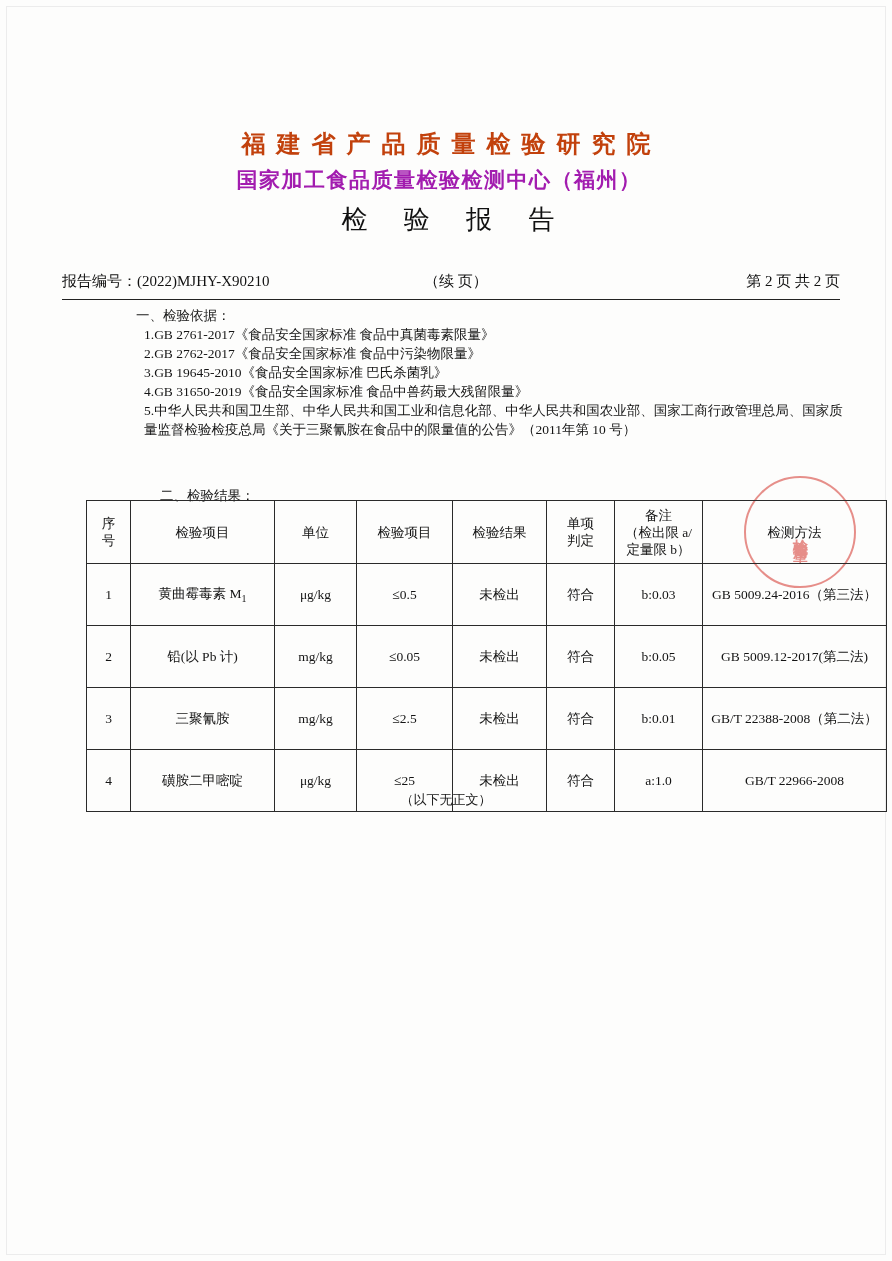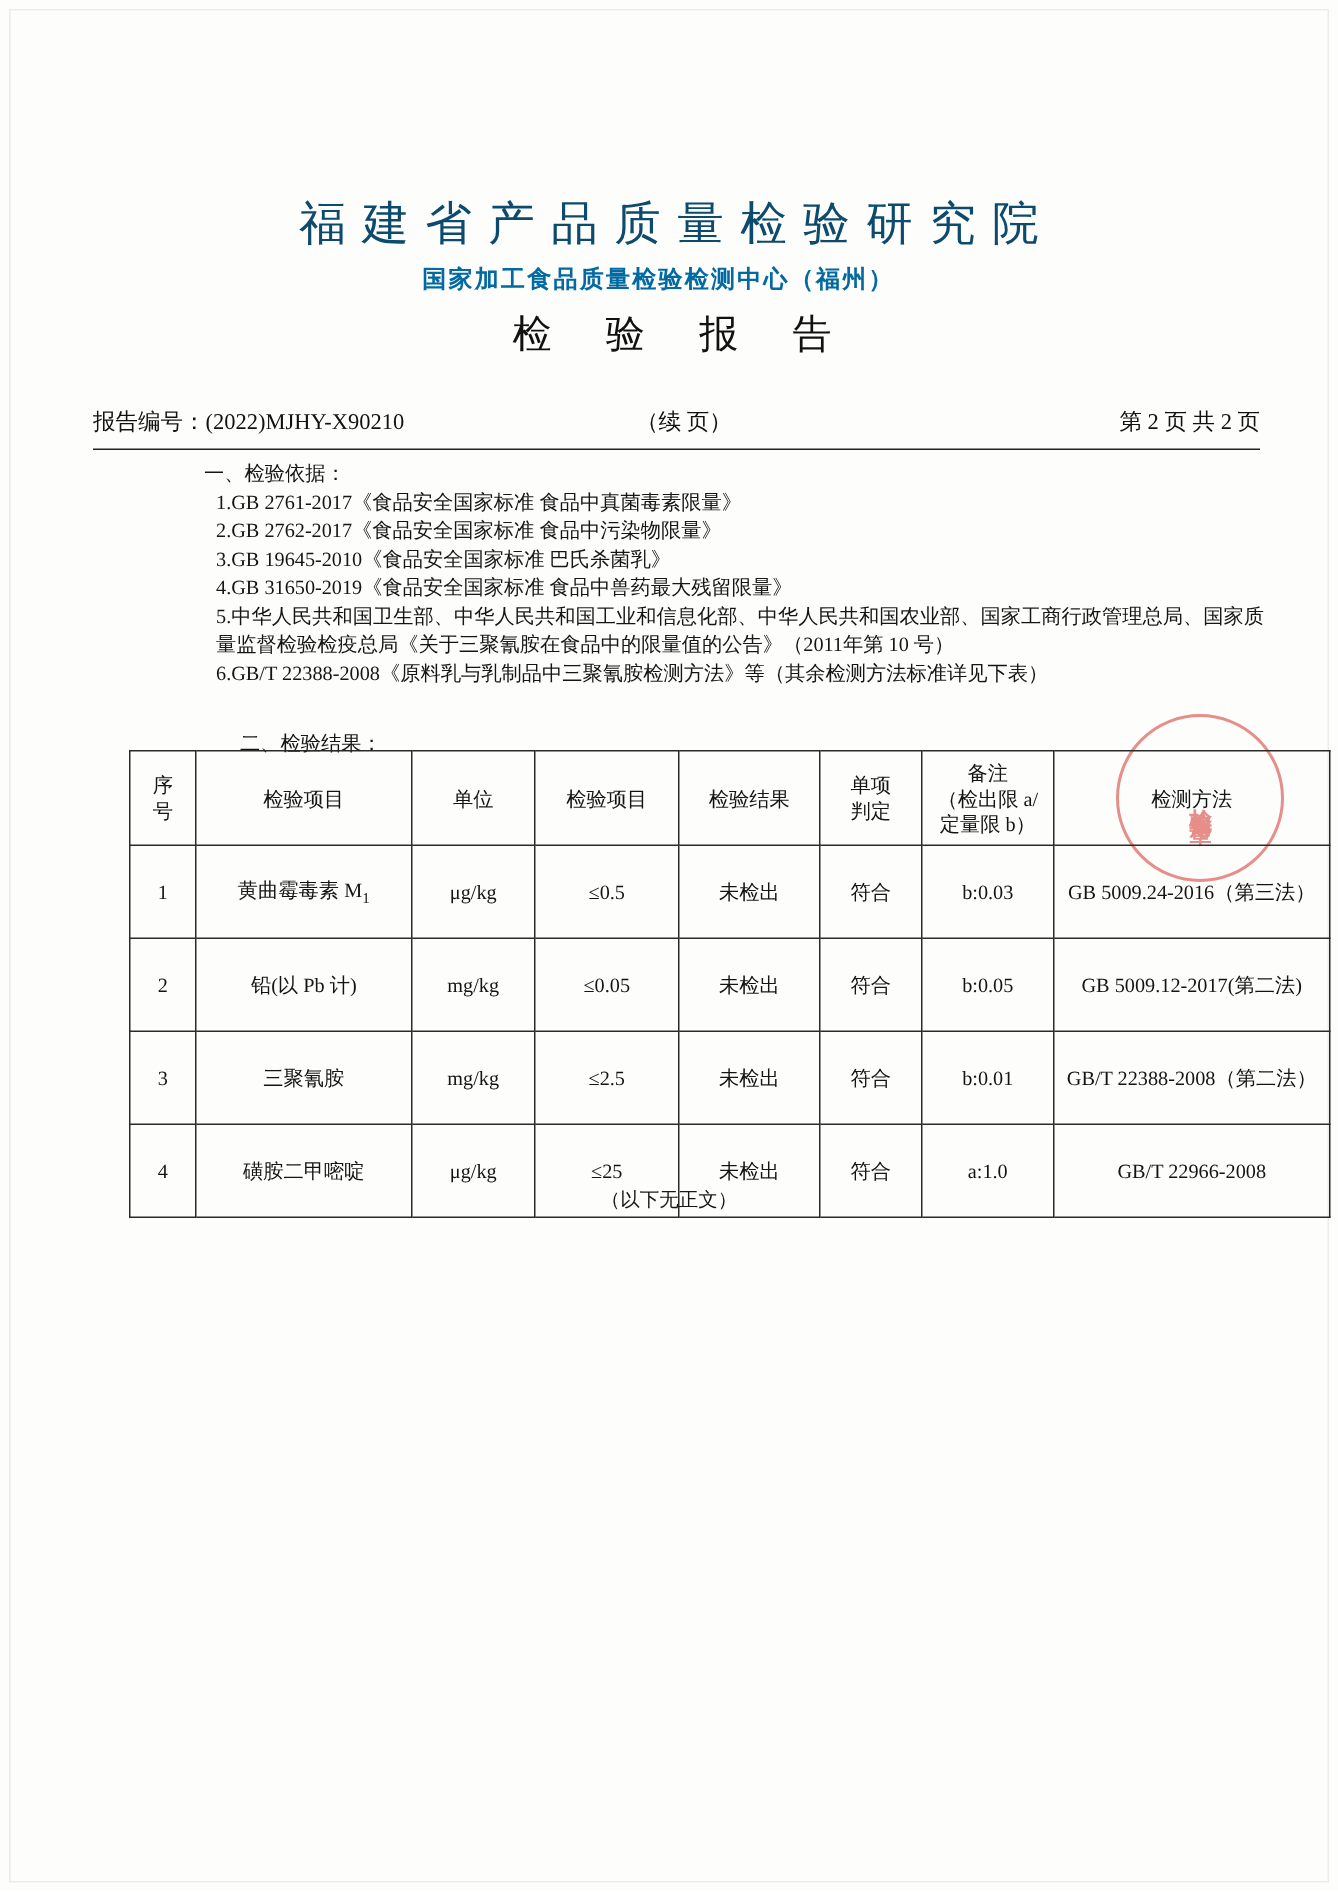--- a/index.html
+++ b/index.html
@@ -29,33 +29,33 @@
   }
 
   .header-block {
     position: absolute;
     left: 0; right: 0;
     top: 128px;
     text-align: center;
   }
   .org-title {
     font-family: "DejaVu Serif", serif;
-    font-size: 31px;
-    font-weight: normal;
+    font-size: 24px;
+    font-weight: bold;
     letter-spacing: 11px;
-    color: #0c4a6e;
+    color: #c2410c;
     margin: 0 0 6px 0;
     padding-left: 11px;
   }
   .center-title {
     font-family: "DejaVu Serif", serif;
-    font-size: 16px;
+    font-size: 21px;
     font-weight: bold;
     letter-spacing: 1.5px;
-    color: #0369a1;
+    color: #a21caf;
     margin: 0 14px 8px 0;
   }
   .report-title {
     font-family: "DejaVu Serif", serif;
     font-size: 26px;
     font-weight: normal;
     letter-spacing: 14px;
     color: #111;
     margin: 0;
     padding-left: 18px;
@@ -213,21 +213,20 @@
   </div>
 
   <div class="section sec-basis">
     <div class="sec-head">一、检验依据：</div>
     <ul class="sec-list">
       <li>1.GB 2761-2017《食品安全国家标准 食品中真菌毒素限量》</li>
       <li>2.GB 2762-2017《食品安全国家标准 食品中污染物限量》</li>
       <li>3.GB 19645-2010《食品安全国家标准 巴氏杀菌乳》</li>
       <li>4.GB 31650-2019《食品安全国家标准 食品中兽药最大残留限量》</li>
       <li class="wrap">5.中华人民共和国卫生部、中华人民共和国工业和信息化部、中华人民共和国农业部、国家工商行政管理总局、国家质量监督检验检疫总局《关于三聚氰胺在食品中的限量值的公告》（2011年第 10 号）</li>
-      <li>6.GB/T 22388-2008《原料乳与乳制品中三聚氰胺检测方法》等（其余检测方法标准详见下表）</li>
     </ul>
   </div>
 
   <div class="section sec-results">二、检验结果：</div>
 
   <div class="seal">
     <div class="seal-text">检验专用章</div>
   </div>
 
   <div class="tbl-wrap">

